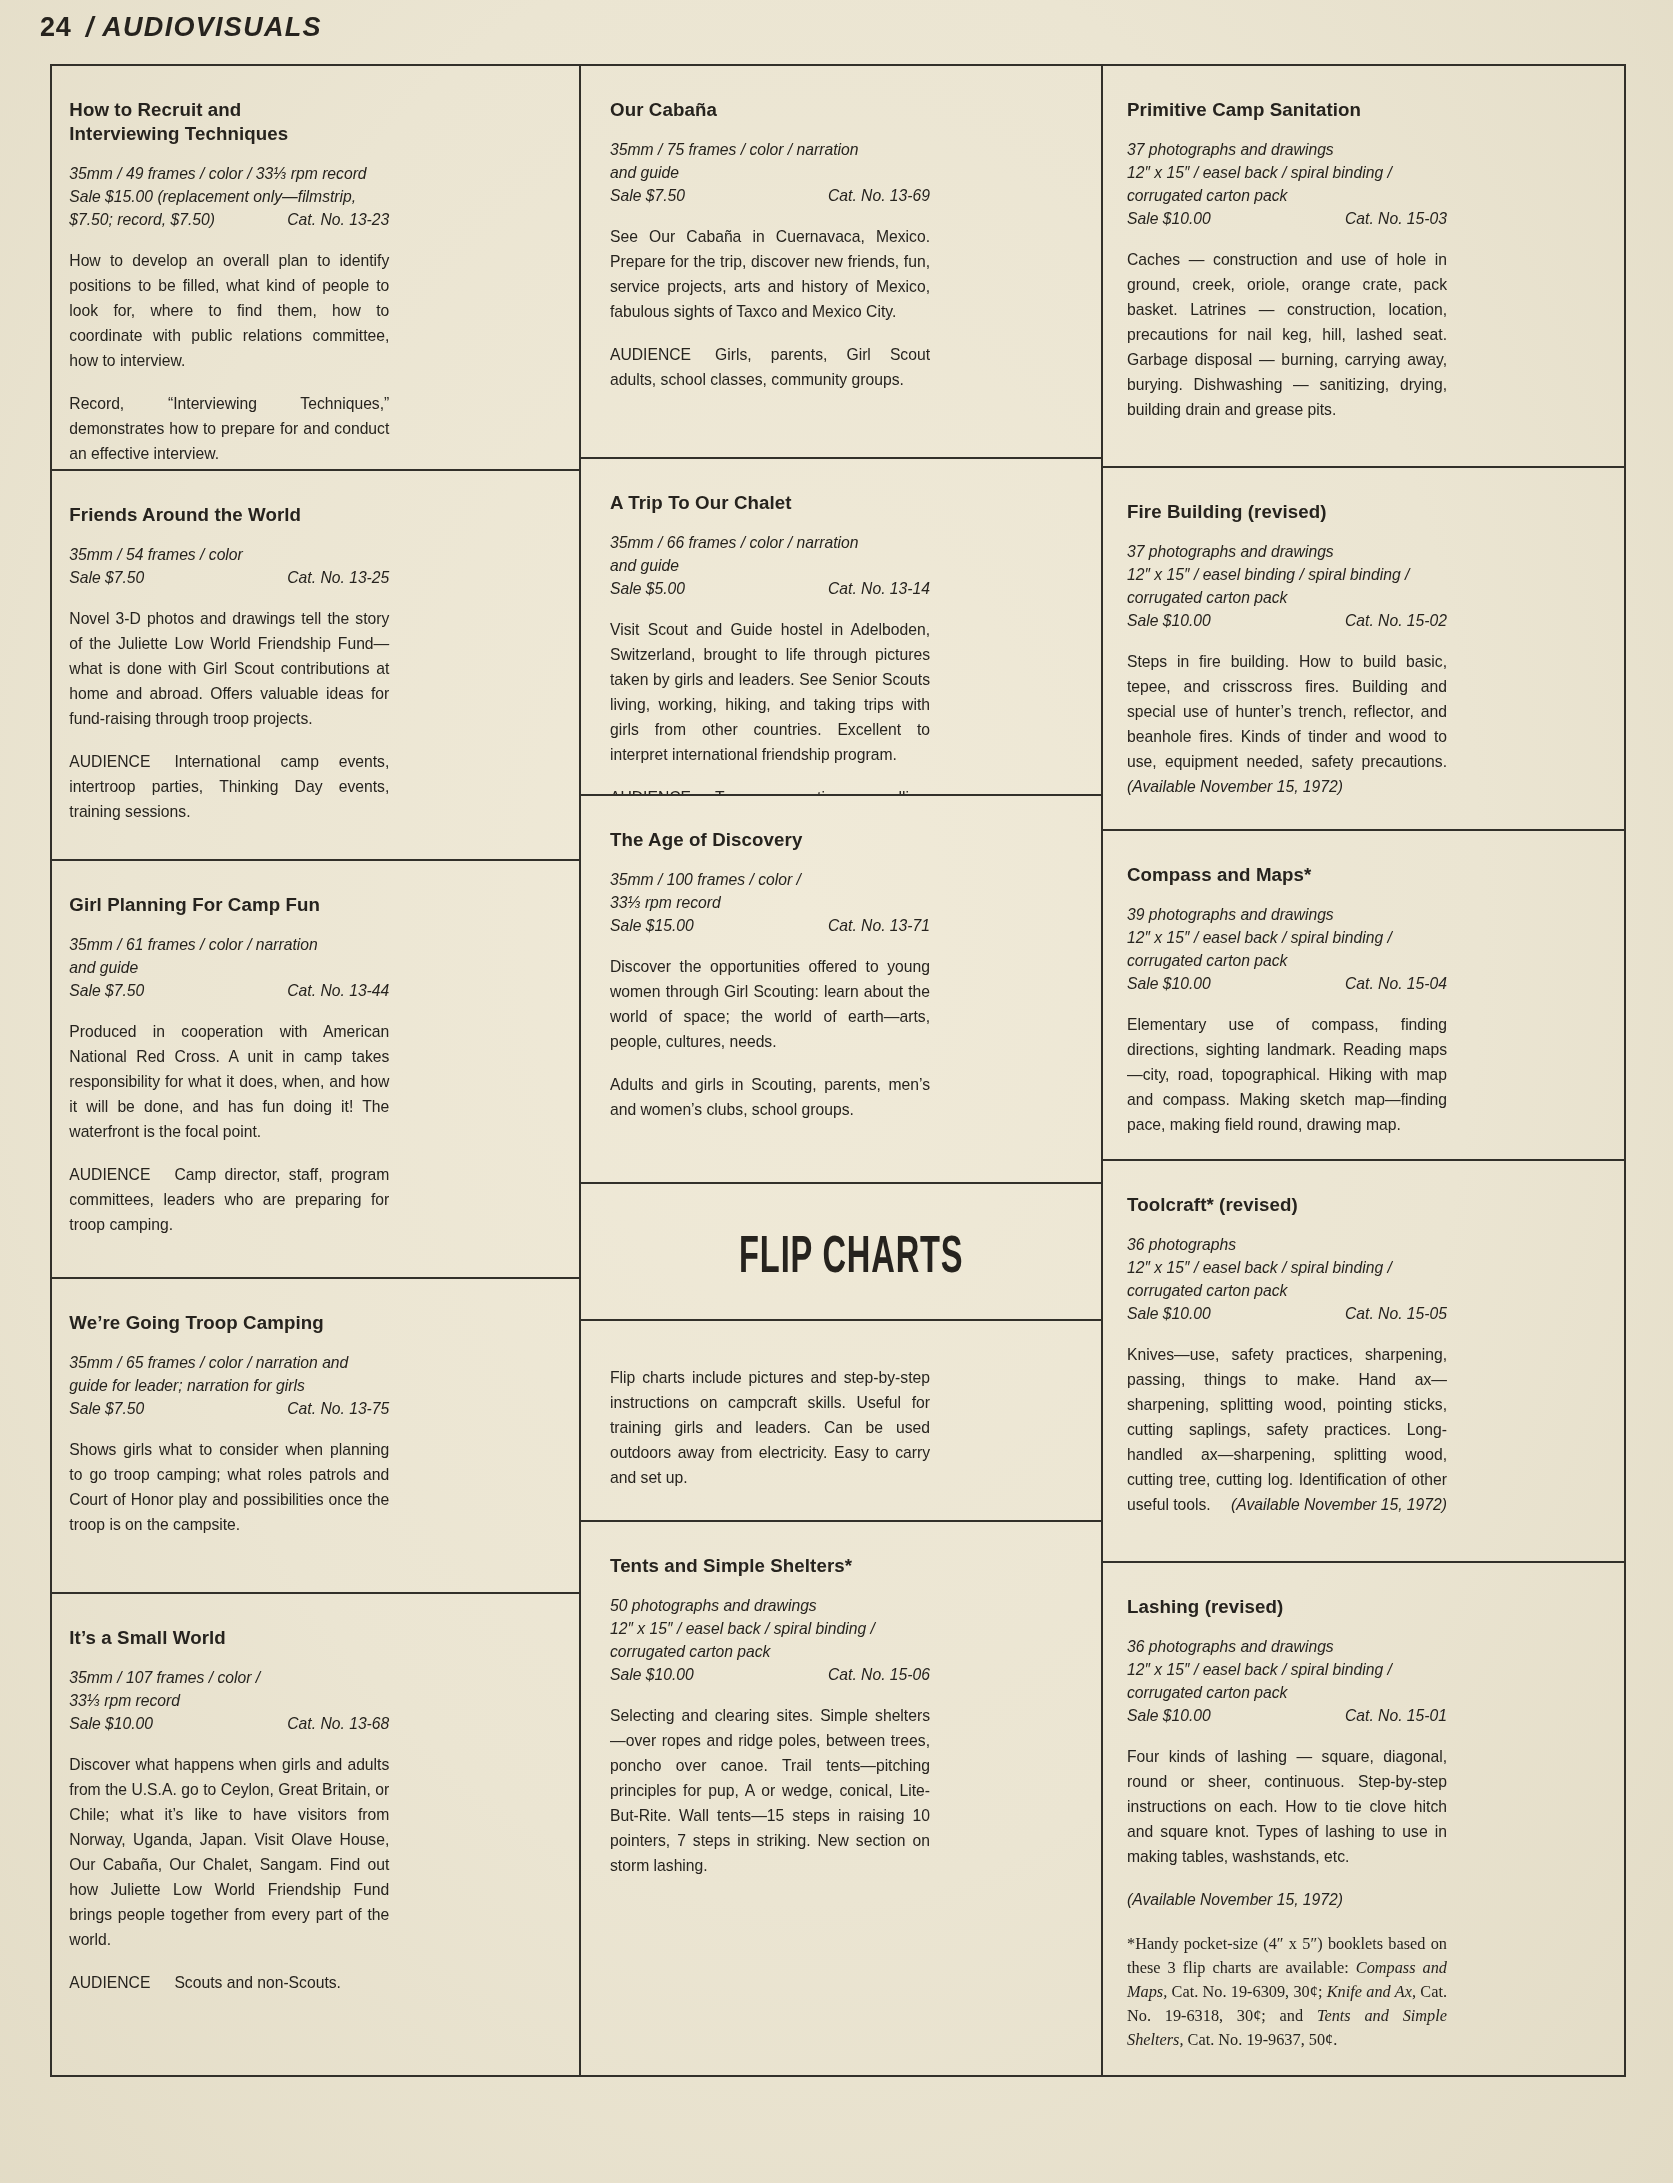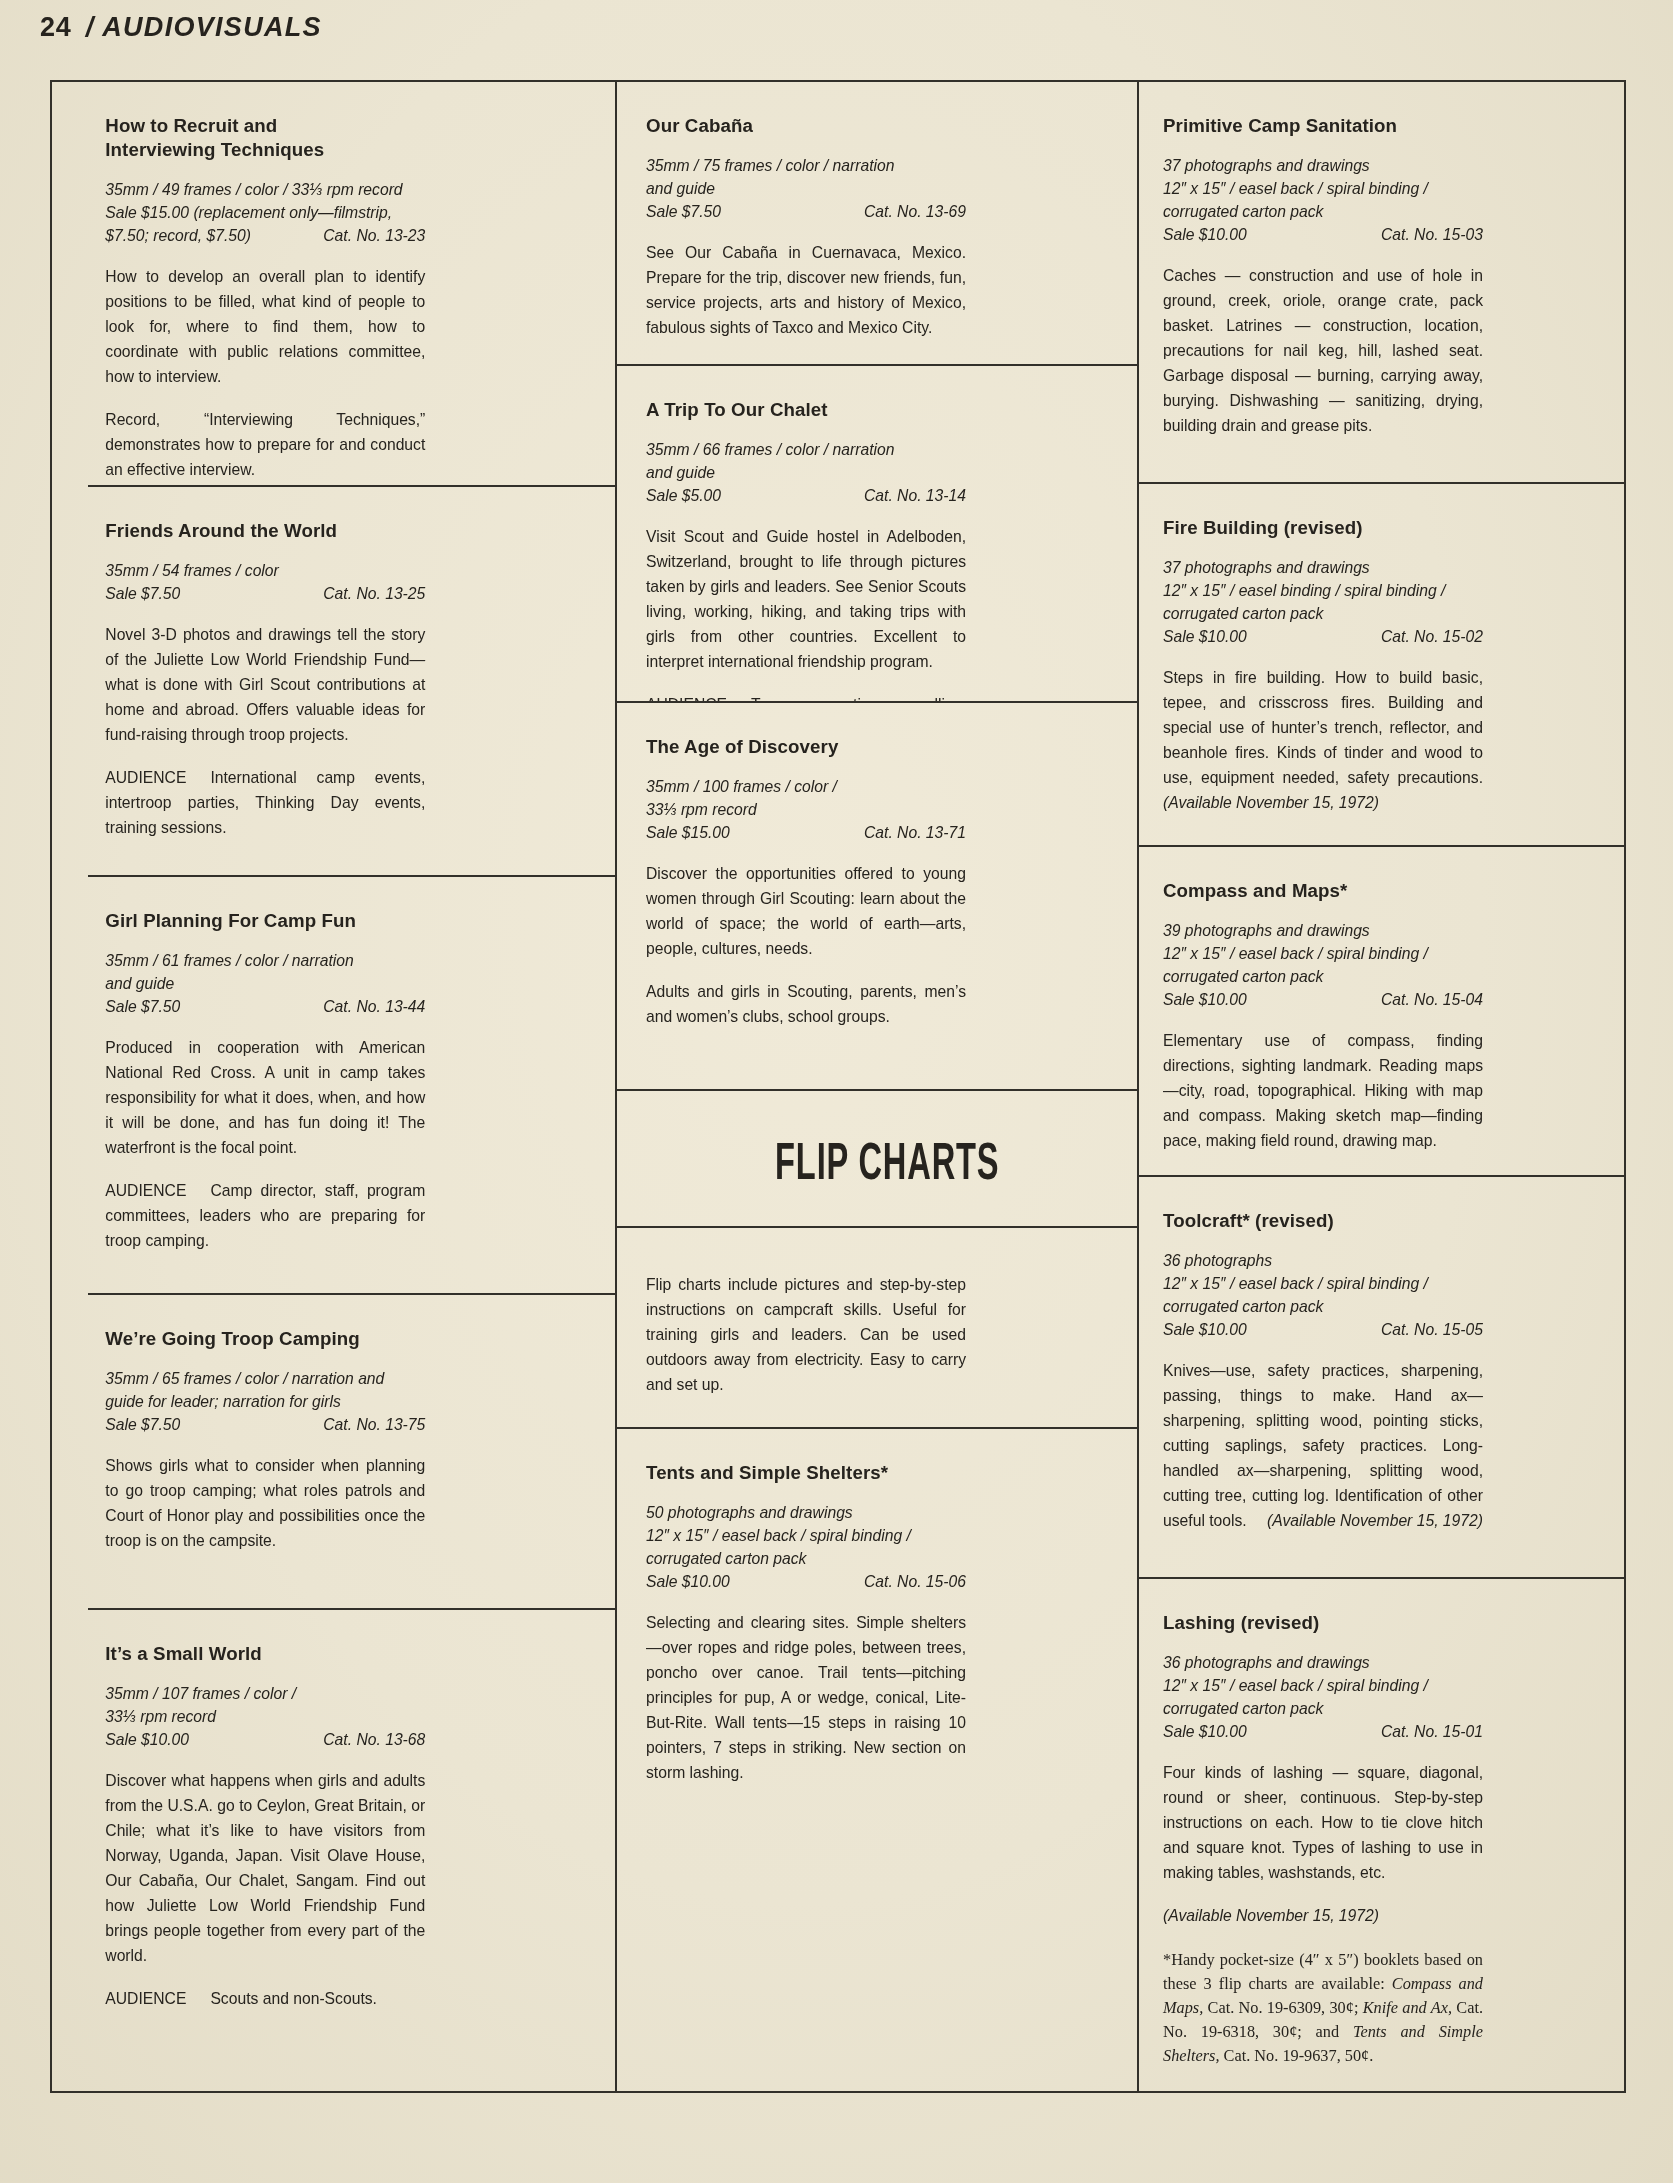--- a/index.html
+++ b/index.html
@@ -11,24 +11,23 @@
     color:#26231e;
     overflow:hidden;
   }
   .pageheader{
     position:absolute;top:10.7px;left:40px;
     font-size:27px;line-height:32px;white-space:nowrap;
   }
   .pageheader .num{font-weight:700;letter-spacing:0.7px;}
   .pageheader .rest{font-style:italic;font-weight:600;letter-spacing:1.3px;margin-left:6.7px;}
   .box{
-    position:absolute;left:50px;top:80px;width:1576px;height:2013px;
+    position:absolute;left:50px;top:64px;width:1576px;height:2013px;
     border:2.7px solid #32302a;box-sizing:border-box;
     display:flex;
-    padding-left:36px;
   }
   .col{box-sizing:border-box;display:flex;flex-direction:column;}
   .col-1{width:527px;}
   .col-2{width:524px;border-left:2px solid #32302a;border-right:2px solid #32302a;}
   .col-3{flex:1;}
   .cell{box-sizing:border-box;overflow:hidden;padding:32px 8px 0 17.3px;}
   .cell + .cell{border-top:2px solid #32302a;}
   .col-1 .cell{padding-left:17.3px;}
   .col-2 .cell{padding-left:29px;}
   .col-3 .cell{padding-left:24px;}
@@ -144,21 +143,21 @@
           </div>
           <p class="body"><span>Discover what happens when girls and adults from the U.S.A. go to Ceylon, Great Britain, or Chile; what it’s like to have visitors from Norway, Uganda, Japan. Visit Olave House, Our Cabaña, Our Chalet, Sangam. Find out how Juliette Low World Friendship Fund brings people together from every part of the world.</span></p>
           <p class="body"><span class="lbl">AUDIENCE</span><span>Scouts and non-Scouts.</span></p>
         </div>
       </section>
 
     </div>
 
     <div class="col col-2">
 
-      <section class="cell" style="height:282px">
+      <section class="cell" style="height:391px">
         <div class="inner">
           <h3 class="title">Our Cabaña</h3>
           <div class="specs">
             <div>35mm / 75 frames / color / narration</div>
             <div>and guide</div>
             <div class="sale-row">
               <span>Sale $7.50</span>
               <span>Cat. No. 13-69</span>
             </div>
           </div>

